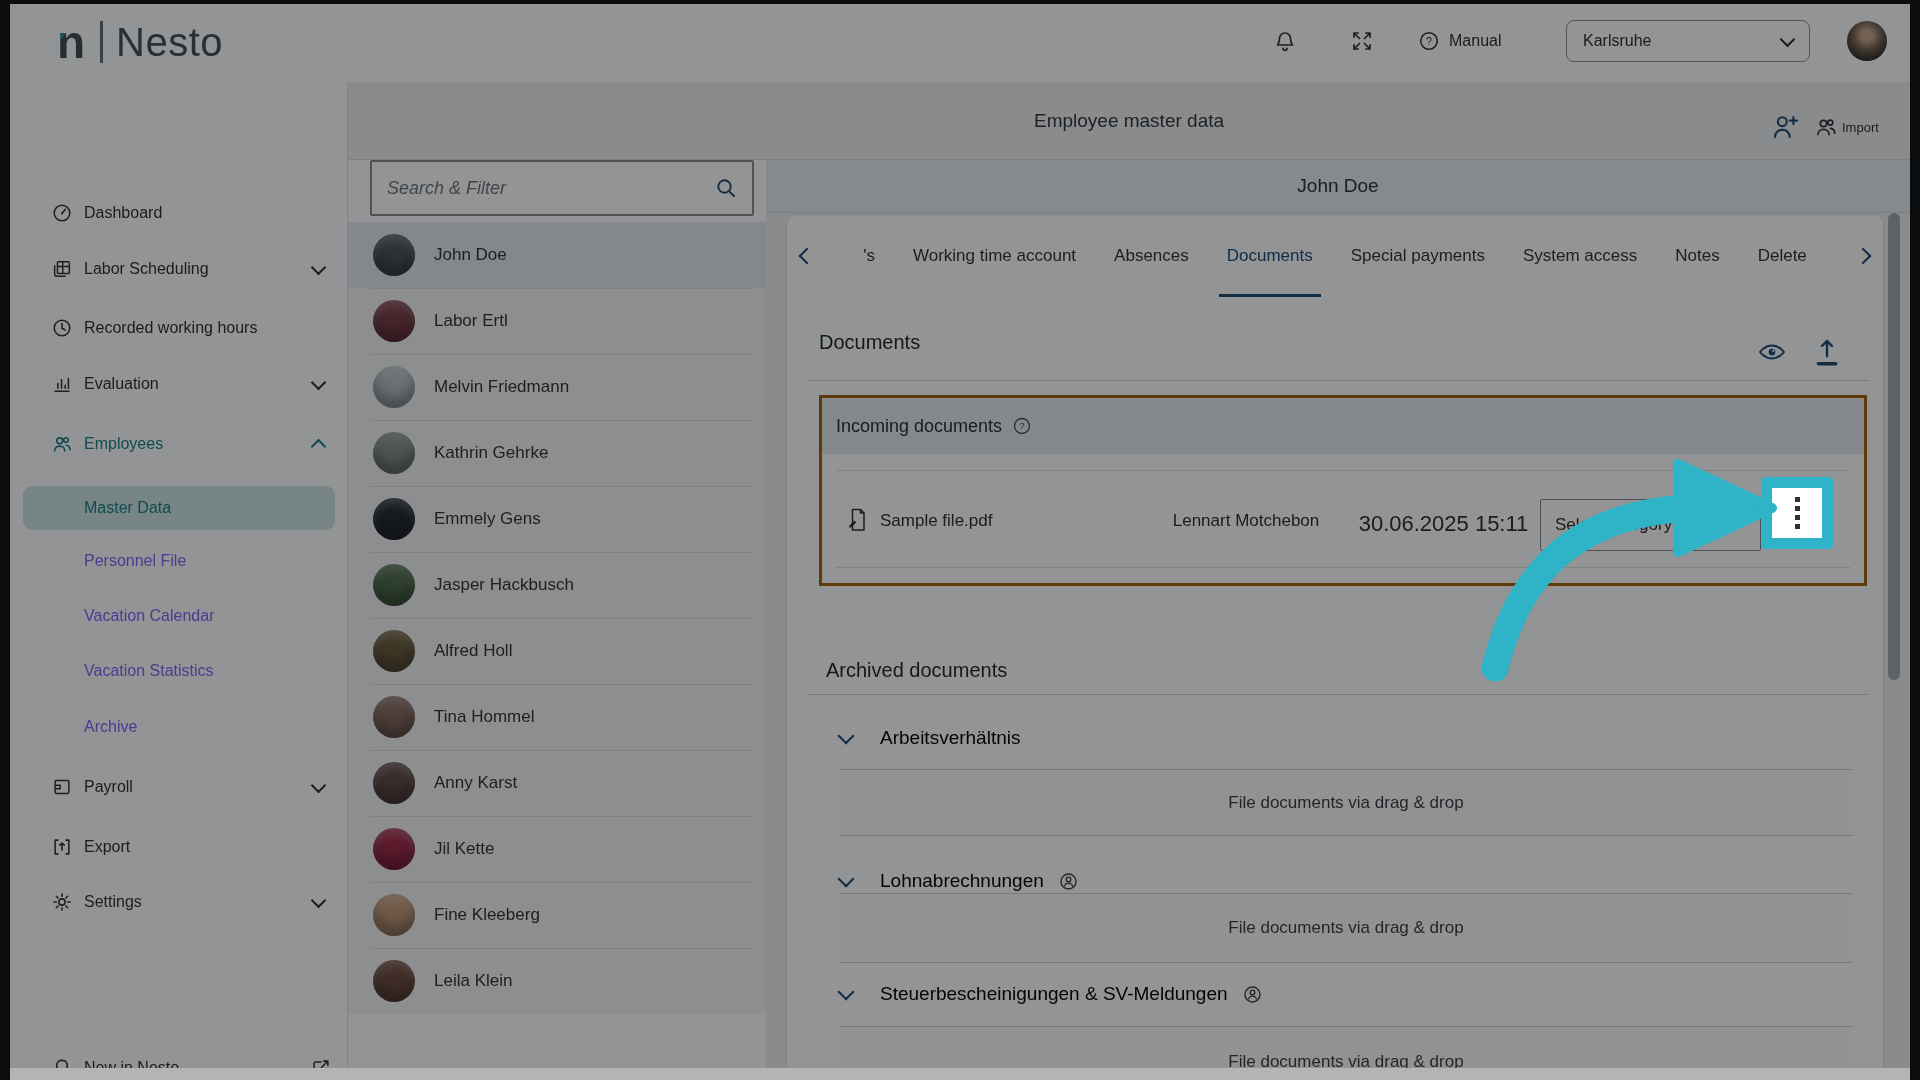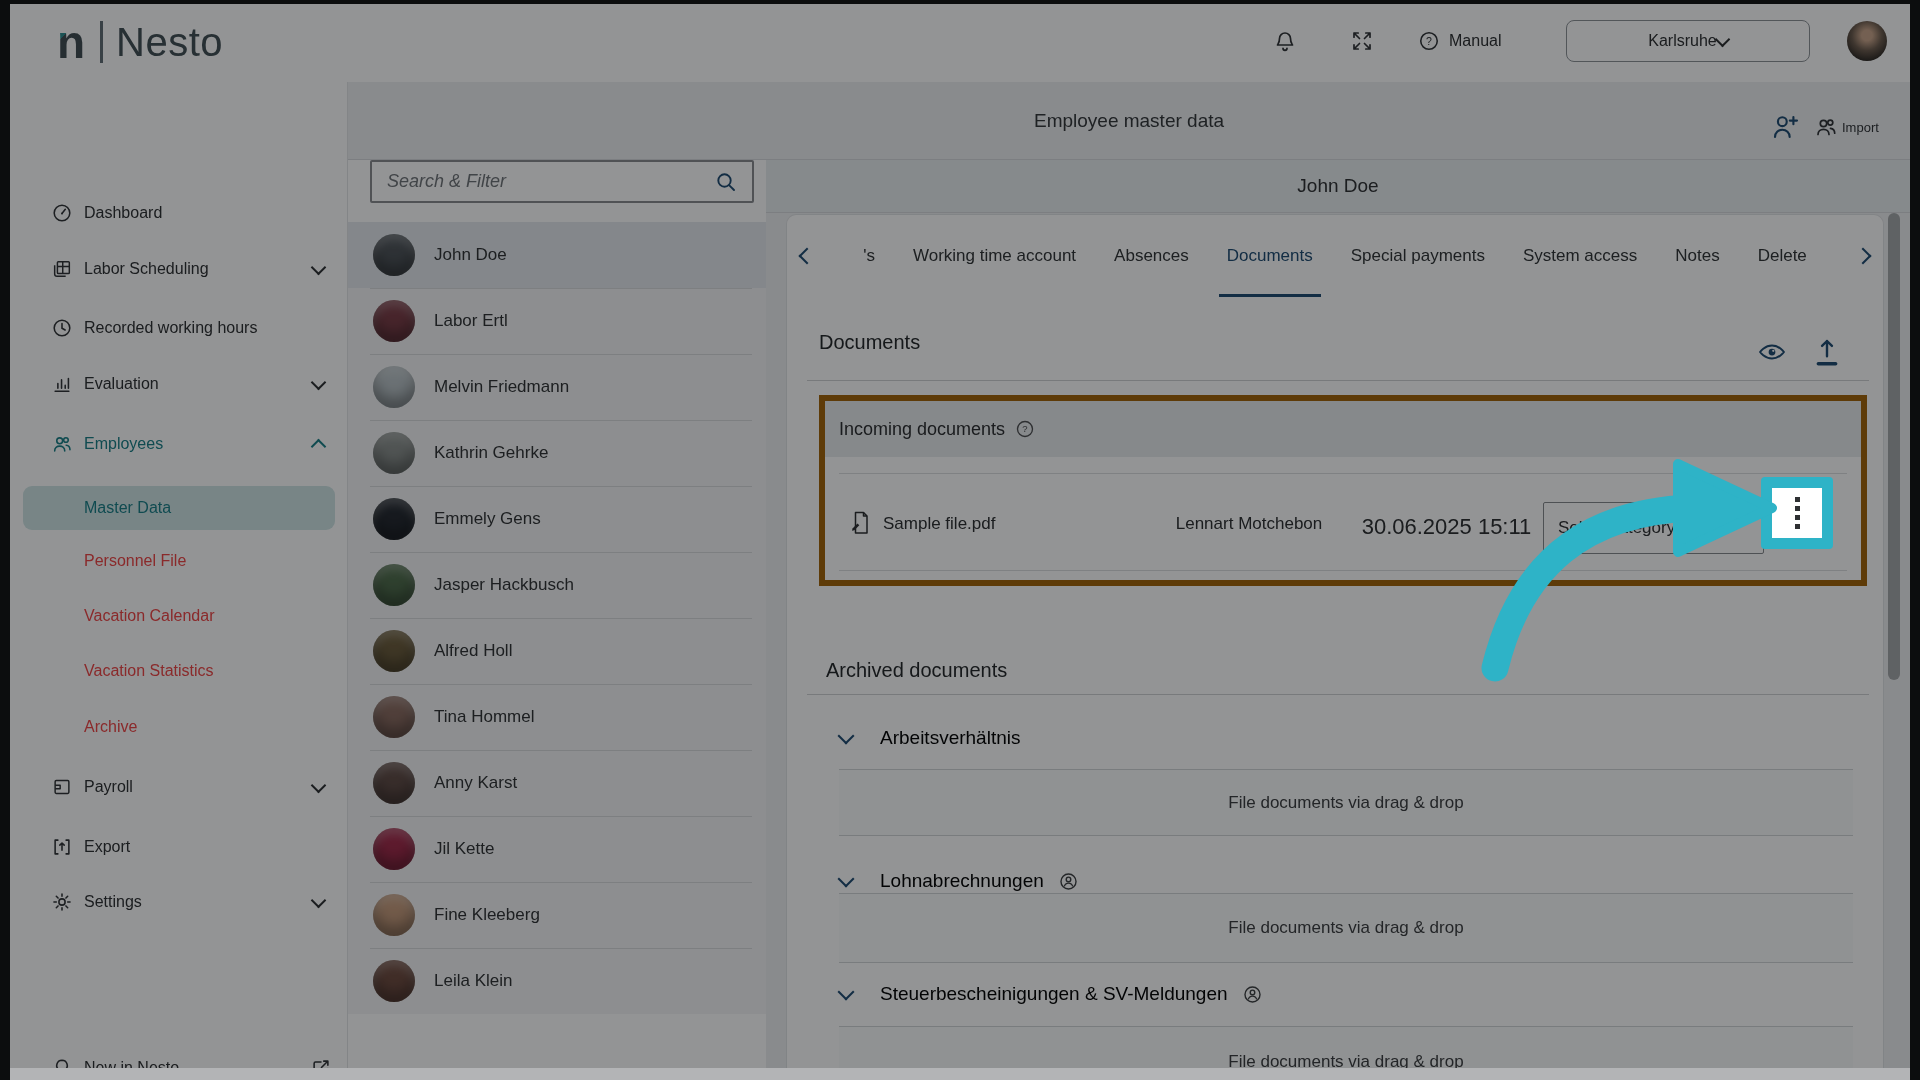--- a/index.html
+++ b/index.html
@@ -20,40 +20,40 @@
   #logo{left:47px;top:18px;height:48px;display:flex;align-items:center;}
   #logo-mark{font-size:46px;font-weight:700;line-height:1;
      background:linear-gradient(135deg,#2c8c8e 32%,#3e4b50 32%);
      -webkit-background-clip:text;background-clip:text;color:transparent;}
   #logo-bar{width:3px;height:42px;background:#45525a;margin:0 13px 0 15px;opacity:.85;}
   #logo-name{font-size:40px;color:#414e53;font-weight:500;letter-spacing:.5px;}
   .topbtn{top:0;height:82px;display:flex;align-items:center;justify-content:center;}
   #manual{left:1408px;gap:9px;font-size:16px;color:#2b2d2f;}
   #location-select{left:1556px;top:20px;width:244px;height:42px;background:#fff;border:1.5px solid #8c9196;
       border-radius:8px;display:flex;align-items:center;padding:0 16px;box-sizing:border-box;
-      font-size:16px;color:#2b2d2f;justify-content:center;}
+      font-size:16px;color:#2b2d2f;justify-content:space-between;}
   #avatar-top{left:1837px;top:21px;width:40px;height:40px;border-radius:50%;
       background:radial-gradient(circle at 50% 36%,#c9a489 16%,#6b5a4c 46%,#2c2722 78%);}
 
   
   #sidebar{left:10px;top:82px;width:338px;height:998px;background:#fff;border-right:1px solid #e3e5e7;box-sizing:border-box;}
   .side-item{position:absolute;left:0;width:100%;height:44px;display:flex;align-items:center;
       font-size:16px;color:#2c2e30;}
   .side-item .sicon{position:absolute;left:40px;width:24px;display:flex;justify-content:center;}
   .side-item .slabel{position:absolute;left:74px;}
   .side-item .schev{position:absolute;left:303px;}
   .side-item.teal{color:var(--accent-teal);}
   #master-pill{left:13px;top:404px;width:312px;height:44px;background:#cfe4e5;border-radius:9px;
       display:flex;align-items:center;color:var(--accent-teal);font-size:16px;}
   #master-pill span{margin-left:61px;}
-  .side-sub{position:absolute;left:74px;height:30px;display:flex;align-items:center;font-size:16px;color:#ef4444;}
+  .side-sub{position:absolute;left:74px;height:30px;display:flex;align-items:center;font-size:16px;color:#8b5cf6;}
 
   
   #listpanel{left:348px;top:160px;width:418px;height:920px;background:#fff;}
-  #search-wrap{position:absolute;left:22px;top:0;width:384px;height:43px;border:2px solid #888b8f;
+  #search-wrap{position:absolute;left:22px;top:0;width:384px;height:56px;border:2px solid #888b8f;
       border-radius:2px;box-sizing:border-box;background:#fff;display:flex;align-items:center;}
   #search-input{flex:1;border:none;outline:none;font-family:inherit;font-style:italic;
       font-size:18px;color:#595d61;padding:0 0 0 15px;background:transparent;}
   #search-input::placeholder{color:#6f7377;font-style:italic;}
   #search-icon{margin-right:14px;color:var(--icon-navy);}
   #erows{position:absolute;left:0;top:62px;width:418px;}
   .erow{position:relative;width:100%;height:66px;display:flex;align-items:center;background:#f4f5f6;}
   .erow:not(:first-child)::before{content:"";position:absolute;top:0;left:22px;right:14px;height:1px;background:#d9dadc;}
   .erow.selected{background:#e4e9ed;}
   .erow .eav{margin-left:25px;width:42px;height:42px;border-radius:50%;flex:none;
@@ -82,21 +82,21 @@
   .tab.active::after{content:"";position:absolute;left:-8px;right:-8px;bottom:0;height:3px;background:var(--icon-navy);}
   .tabscroll{position:absolute;top:0;height:82px;display:flex;align-items:center;color:var(--icon-navy);}
   #tabscroll-left{left:14px;}
   #tabscroll-right{right:14px;}
 
   #docs-heading{position:absolute;left:32px;top:116px;font-size:20px;color:#232628;}
   #docs-eye{position:absolute;left:968px;top:122px;color:var(--icon-navy);}
   #docs-upload{position:absolute;left:1024px;top:118px;color:var(--icon-navy);}
   #docs-divider{position:absolute;left:20px;top:165px;width:1062px;height:1px;background:#cfd1d3;}
 
-  #inc-group{position:absolute;left:32px;top:180px;width:1048px;height:191px;border:6px solid #a16207;
+  #inc-group{position:absolute;left:32px;top:180px;width:1048px;height:191px;border:3px solid #a16207;
       box-sizing:border-box;background:#fff;}
   #inc-band{position:absolute;left:0;top:0;right:0;height:56px;background:#e9ebed;display:flex;
       align-items:center;padding-left:14px;gap:10px;}
   #inc-title{font-size:18px;color:#2a2c2e;}
   #inc-help{color:#4b4d4f;}
   #file-row{position:absolute;left:14px;right:14px;top:72px;height:96px;border-top:1px solid #dcdee0;
       border-bottom:1px solid #dcdee0;}
   #file-icon{position:absolute;left:10px;top:36px;color:#2b2d2f;}
   #file-name{position:absolute;left:44px;top:40px;font-size:17px;color:#2b2d2f;}
   #file-uploader{position:absolute;left:300px;top:40px;width:220px;text-align:center;font-size:17px;color:#2b2d2f;}

